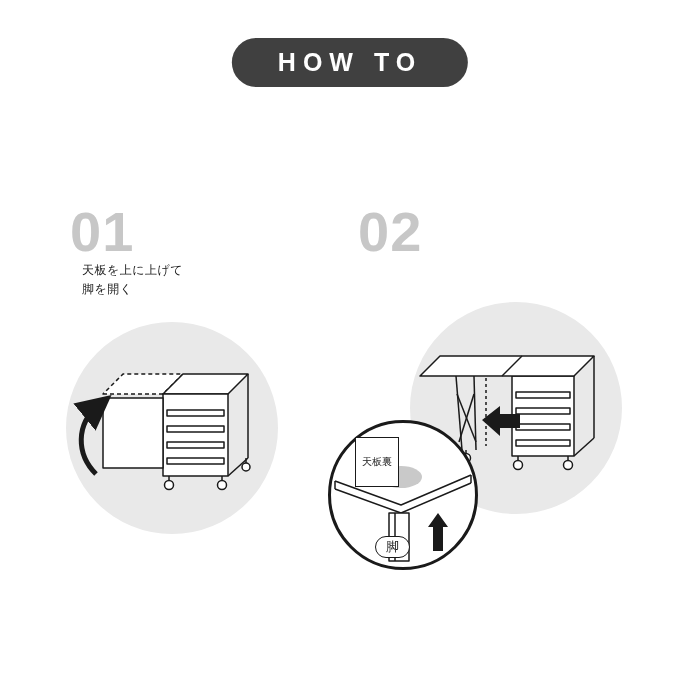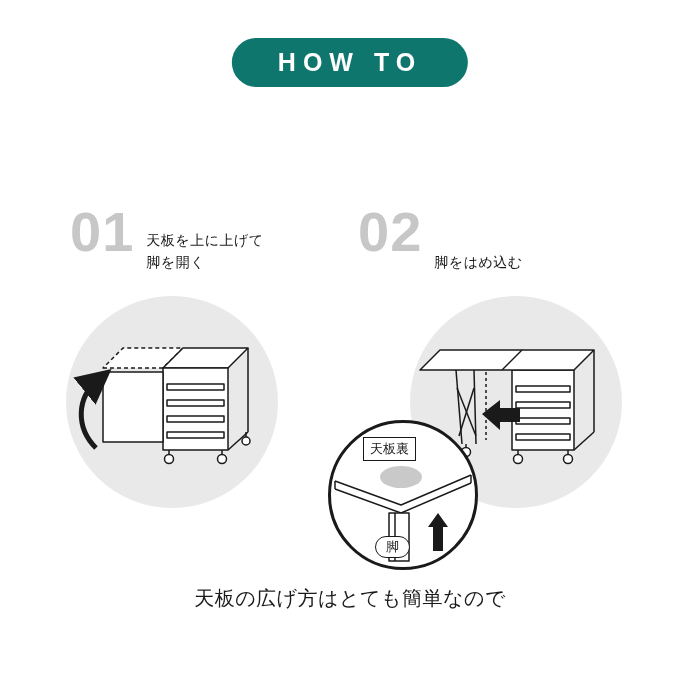--- a/index.html
+++ b/index.html
@@ -2,57 +2,57 @@
 <html><head>
 <meta charset="utf-8">
 <style>
   * { margin:0; padding:0; box-sizing:border-box; }
   html,body { background:#ffffff; }
   body { font-family:"Liberation Sans","DejaVu Sans",sans-serif; color:#1a1a1a; }
   .page { position:relative; width:700px; height:700px; background:#ffffff; overflow:hidden; margin:0 auto; }
 
   .badge {
     position:absolute; top:38px; left:50%; transform:translateX(-50%);
-    background:#0f766e; color:#ffffff; border-radius:26px;
+    background:#404040; color:#ffffff; border-radius:26px;
     padding:10px 46px; font-size:25px; font-weight:bold; letter-spacing:7px;
     white-space:nowrap;
     text-align:right;
   }
 
   .title {
     position:absolute; top:108px; left:0; width:100%;
     text-align:center; font-size:37px; font-weight:bold; letter-spacing:1px;
   }
 
   .step { position:absolute; top:205px; width:292px; }
   .step1 { left:48px; }
   .step2 { left:352px; }
-  .step-header { display:flex; align-items:flex-start; }
+  .step-header { display:flex; align-items:flex-start;flex-direction:column; }
   .step1 .step-header { padding-left:22px; }
   .step2 .step-header { padding-left:6px; }
   .step-num { font-size:56px; font-weight:bold; color:#c7c7c7; line-height:0.95; letter-spacing:1px; }
-  .step-text { font-size:14px; line-height:1.6; padding-top:3px; margin-left:12px; font-weight:500; letter-spacing:0.5px;margin-top:21px; }
+  .step-text { font-size:12px; line-height:1.6; padding-top:3px; margin-left:12px; font-weight:500; letter-spacing:0.5px; }
 
   .circle {
     width:212px; height:212px; border-radius:50%; background:#e9e9e9;
     margin-top:22px; position:relative;
   }
   .step1 .circle { margin-left:18px; }
   .step2 .circle { margin-left:58px; }
   .circle svg { display:block; }
 
   .callout {
     position:absolute; left:328px; top:420px; width:150px; height:150px;
     background:#ffffff; border:3px solid #1a1a1a; border-radius:50%; z-index:5;
   }
   .callout svg { display:block; }
   .callout-label-top {
-    position:absolute; top:14px; left:32px;
+    position:absolute; top:14px; left:24px;
     border:1.5px solid #1a1a1a; background:#ffffff;
-    font-size:13px; font-weight:500; padding:2px 6px; white-space:nowrap;
+    font-size:10px; font-weight:500; padding:17px 6px; white-space:nowrap;
   }
   .callout-label-bottom {
     position:absolute; bottom:9px; left:44px;
     border:1.5px solid #1a1a1a; background:#ffffff; border-radius:13px;
     font-size:13px; font-weight:500; padding:1px 10px; white-space:nowrap;
   }
 
   .footer {
     position:absolute; top:580px; left:0; width:100%;
     text-align:center; font-size:20px; line-height:1.85; font-weight:500;
@@ -105,21 +105,20 @@
         <path d="M 30,152 C 10,132 10,102 32,84" fill="none" stroke="#1a1a1a" stroke-width="5" marker-end="url(#arrowhead1)"></path>
       </svg>
     </div>
   </div>
 
   <div class="step step2">
     <div class="step-header">
       <span class="step-num">02</span>
       <span class="step-text">
         <br>
-        <span>脚をはめ込む</span>
       </span>
     </div>
     <div class="circle">
       <svg width="212" height="212" viewBox="0 0 212 212">
         <g stroke="#1a1a1a" stroke-width="1.5" fill="none" stroke-linejoin="round">
           <rect x="102" y="74" width="62" height="80" fill="#ffffff"></rect>
           <line x1="184" y1="54" x2="184" y2="136"></line>
           <line x1="164" y1="154" x2="184" y2="136"></line>
           <rect x="106" y="90" width="54" height="6"></rect>
           <rect x="106" y="106" width="54" height="6"></rect>
@@ -155,16 +154,15 @@
         <rect x="58" y="90" width="20" height="48" fill="#ffffff"></rect>
         <line x1="64" y1="90" x2="64" y2="138"></line>
       </g>
       <polygon points="107,90 97,104 102,104 102,128 112,128 112,104 117,104" fill="#1a1a1a"></polygon>
     </svg>
     <span class="callout-label-top">天板裏</span>
     <span class="callout-label-bottom">脚</span>
   </div>
 
   <div class="footer">
-    <div>天板の広げ方はとても簡単なので</div>
   </div>
 
 </div>
 
 </body></html>

